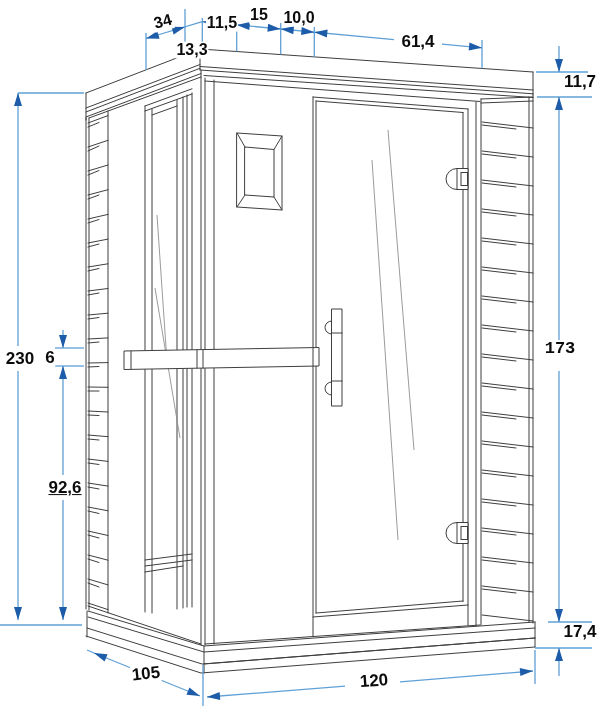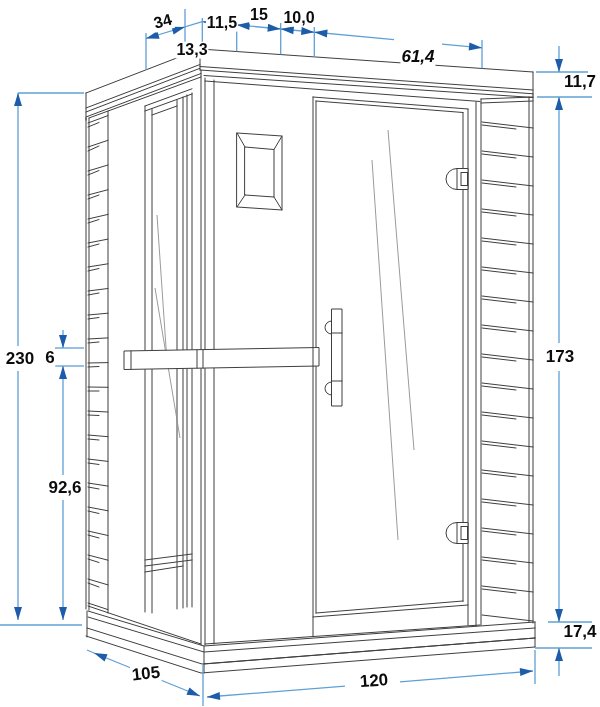--- a/index.html
+++ b/index.html
@@ -281,26 +281,26 @@
     <use href="#arr" transform="translate(94,653) rotate(202)"></use>
     <use href="#arr" transform="translate(200,696) rotate(22)"></use>
   </g>
 </svg>
 
 <span class="dim small" style="left:163px;top:22px;transform:translate(-50%,-50%) rotate(-15deg);">34</span>
 <span class="dim small" style="left:192px;top:3px;transform:translate(-50%,-50%);margin-top:47px;">13,3</span>
 <span class="dim small" style="left:222px;top:10px;transform:translate(-50%,-50%);margin-top:13px;">11,5</span>
 <span class="dim small" style="left:259px;top:15px;transform:translate(-50%,-50%);">15</span>
 <span class="dim small" style="left:299px;top:18px;transform:translate(-50%,-50%);">10,0</span>
-<span class="dim" style="left:418px;top:57px;transform:translate(-50%,-50%);font-style:italic;">61,4</span>
+<span class="dim" style="left:418px;top:42px;transform:translate(-50%,-50%);">61,4</span>
 
 <span class="dim" style="left:580px;top:82px;transform:translate(-50%,-50%);">11,7</span>
-<span class="dim" style="left:560px;top:357px;transform:translate(-50%,-50%);">173</span>
+<span class="dim" style="left:560px;top:349px;transform:translate(-50%,-50%);font-family:Liberation Mono, monospace;">173</span>
 <span class="dim" style="left:580px;top:632px;transform:translate(-50%,-50%);">17,4</span>
 
 <span class="dim" style="left:20px;top:359px;transform:translate(-50%,-50%);">230</span>
 <span class="dim" style="left:50px;top:358px;transform:translate(-50%,-50%);">6</span>
-<span class="dim" style="left:65px;top:488px;transform:translate(-50%,-50%);">92,6</span>
+<span class="dim" style="left:65px;top:488px;transform:translate(-50%,-50%);text-decoration:underline;">92,6</span>
 
 <span class="dim" style="left:146px;top:674px;transform:translate(-50%,-50%) rotate(-6deg);">105</span>
 <span class="dim" style="left:374px;top:681px;transform:translate(-50%,-50%) rotate(-4deg);">120</span>
 
 </div>
 
 </body></html>

